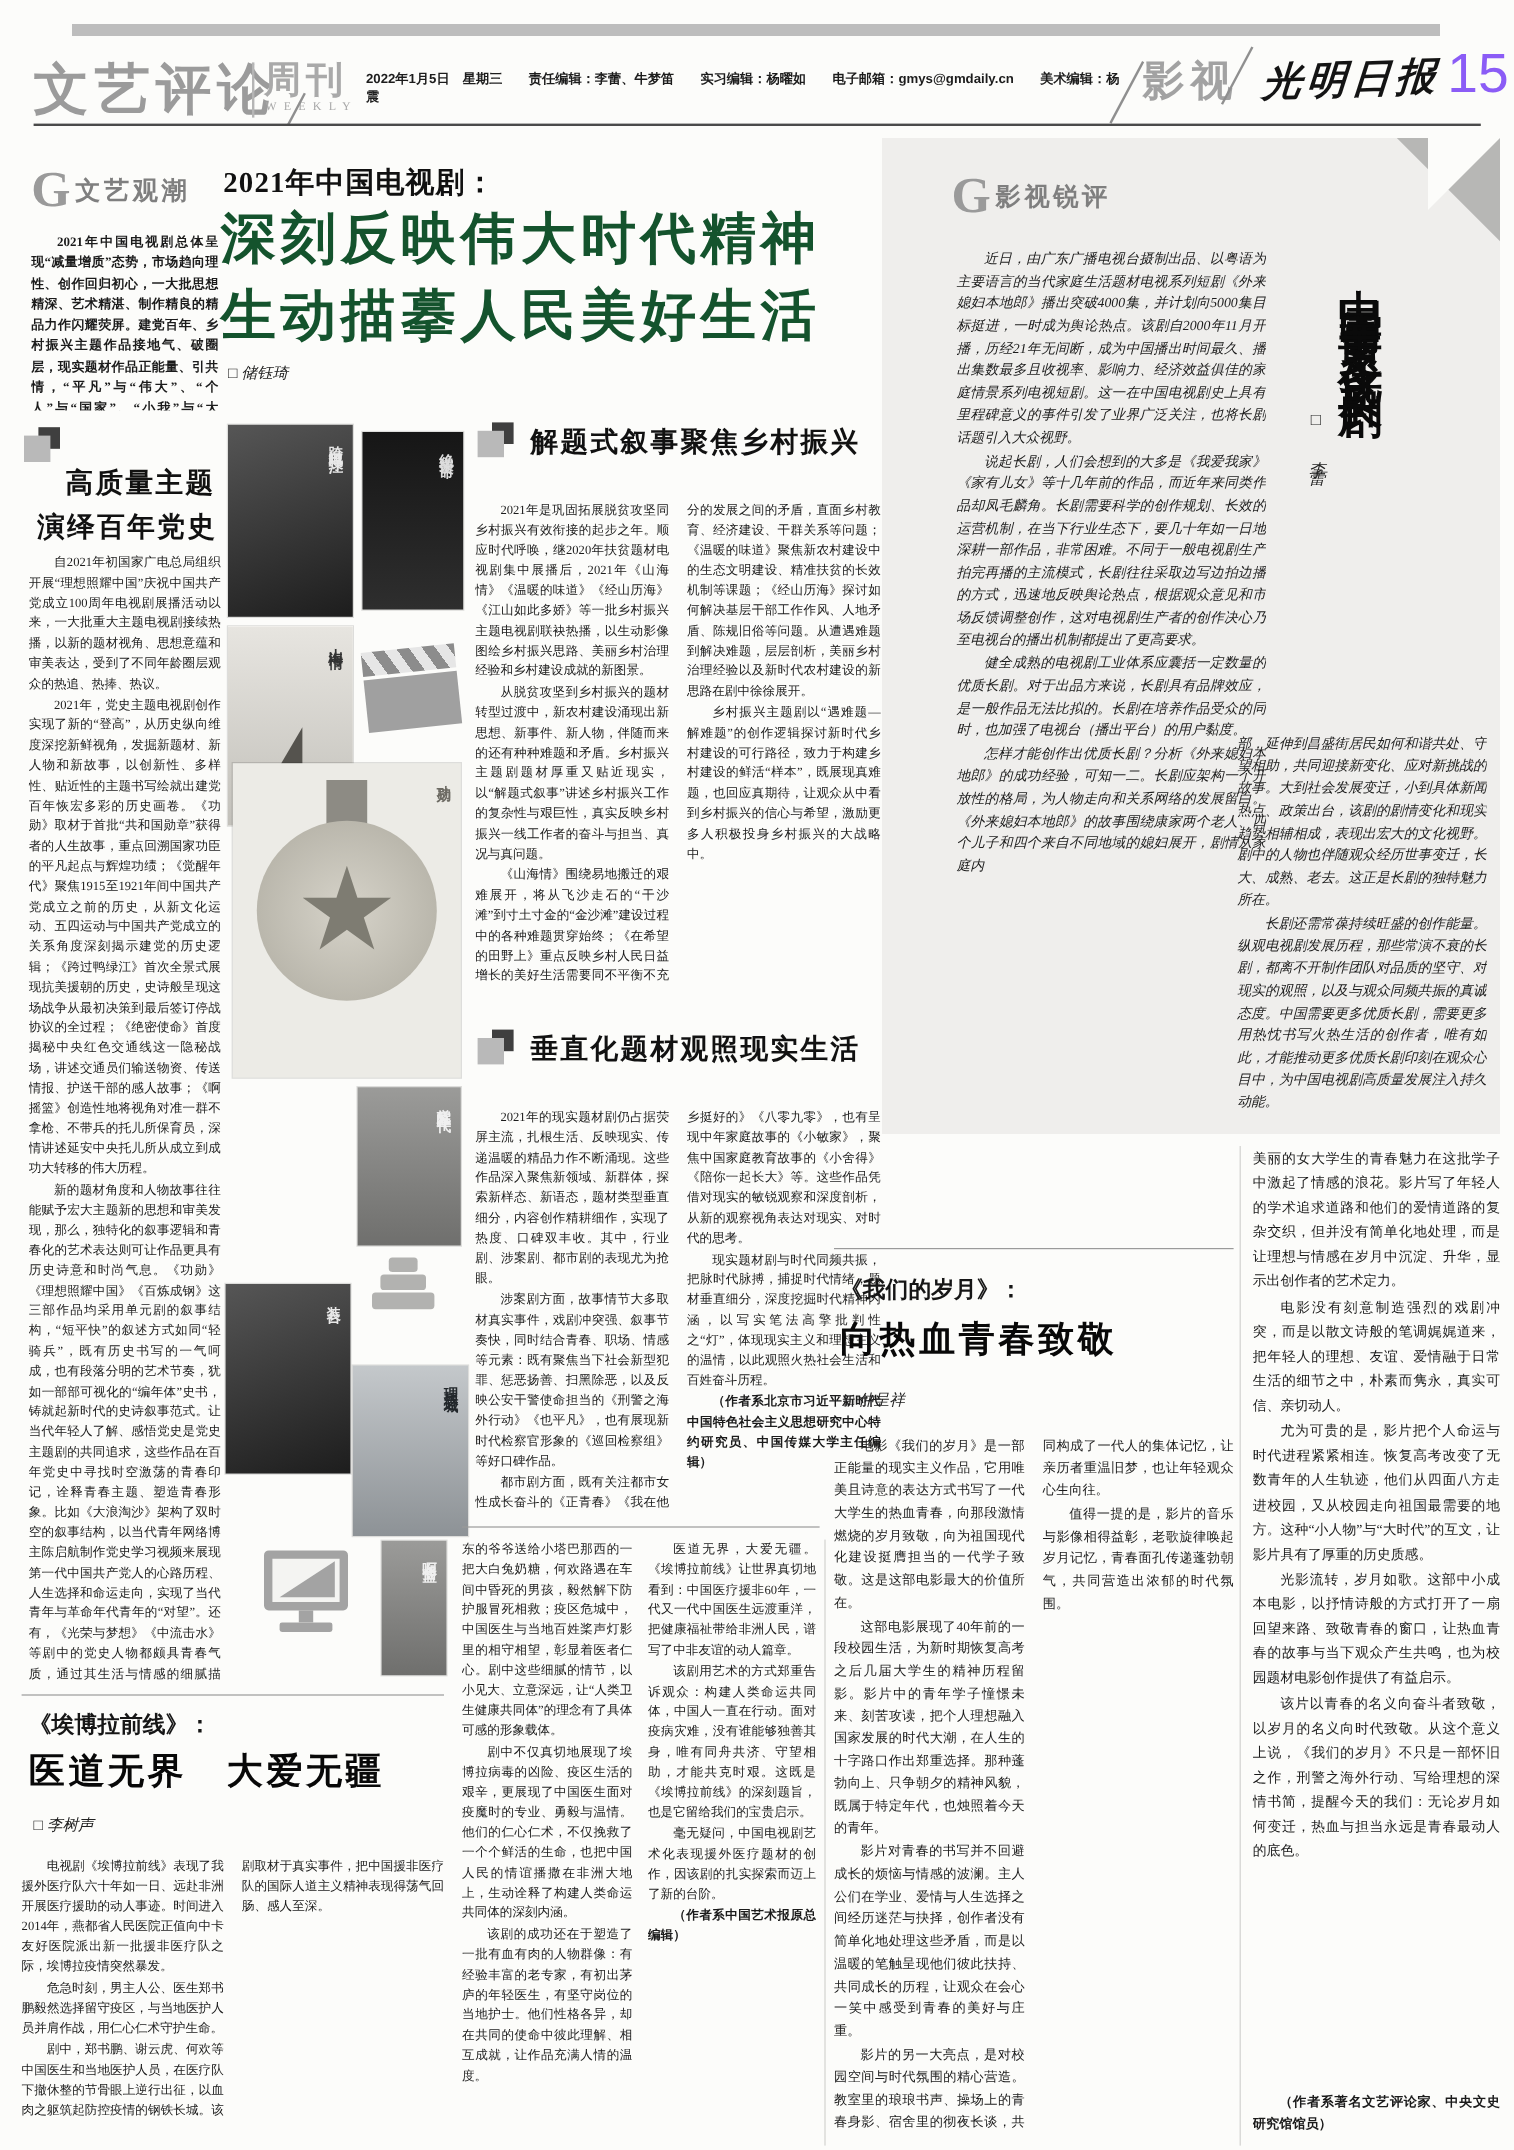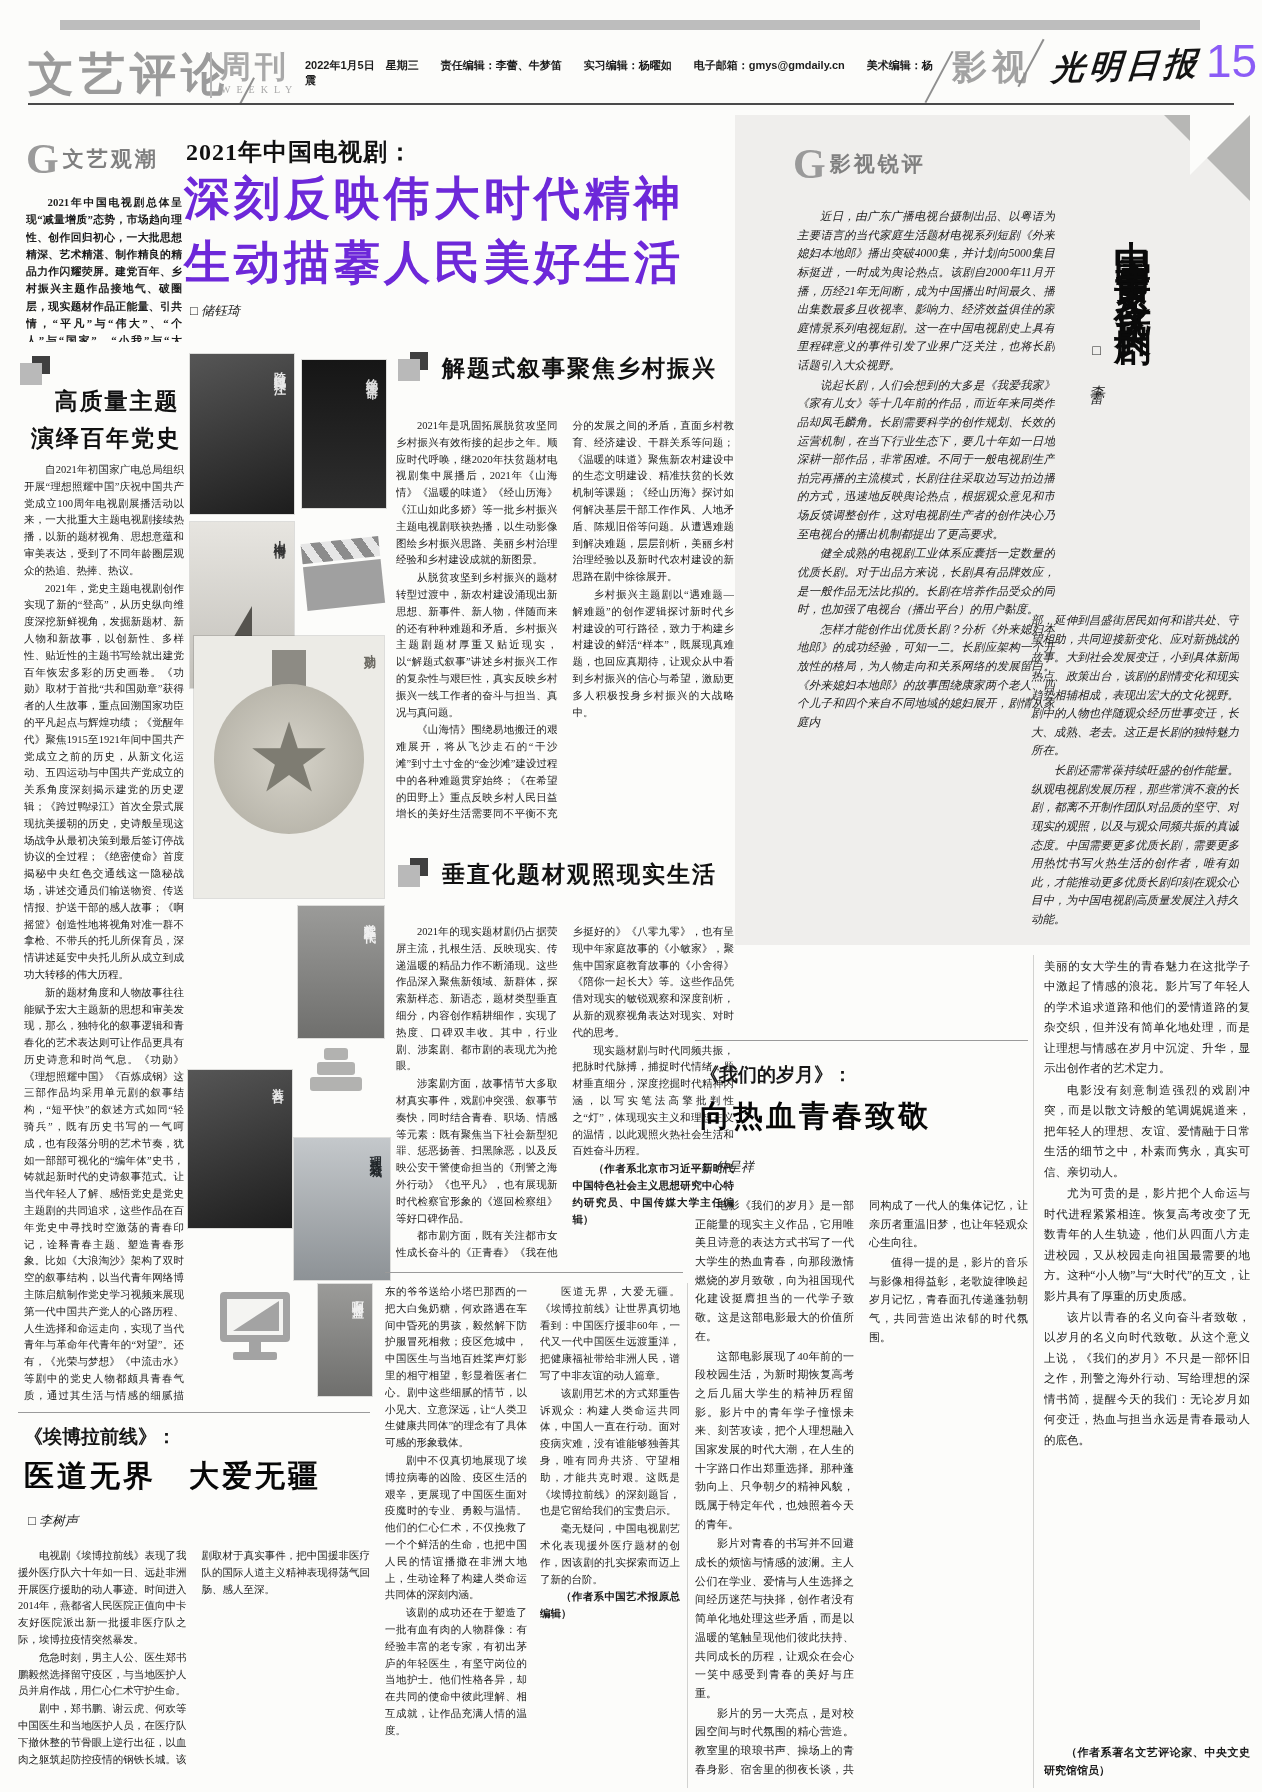--- a/index.html
+++ b/index.html
@@ -37,21 +37,21 @@
   
   .badge { display:flex; align-items:center; }
   .badge .g { font-size:42px; font-weight:900; color:#9a9a9a; line-height:1;
               font-family:"Liberation Serif",serif; margin-right:4px; }
   .badge .lbl { font-size:21px; font-weight:bold; color:#7f7f7f; letter-spacing:3px;text-align:right; }
   .sqbul { position:relative; width:30px; height:30px; display:inline-block; }
   .sqbul .b2 { position:absolute; left:12px; top:0; width:18px; height:18px; background:#3f3f3f; }
   .sqbul .b1 { position:absolute; left:0; top:7px; width:22px; height:22px; background:#b9b9b9; }
   .sec-head { font-size:23px; font-weight:900; letter-spacing:2px; color:#111; }
   .kicker { font-size:24px; font-weight:bold; letter-spacing:1px; color:#111; }
-  .big-title { font-size:46px; font-weight:900; letter-spacing:4px; color:#6d28d9; line-height:1.35; }
+  .big-title { font-size:46px; font-weight:900; letter-spacing:4px; color:#14532d; line-height:1.35; }
   .mid-title { font-size:30px; font-weight:900; letter-spacing:3px; color:#080808; }
   .mid-kicker { font-size:19px; font-weight:bold; color:#161616; }
 
   
   .panel { background:#efeeec; }
   .fold-dark { width:0; height:0; border-top:86px solid #b7b7b5; border-left:86px solid transparent; }
   .fold-white { width:0; height:0; border-top:60px solid #fcfcfa; border-right:60px solid transparent; }
   .vtitle { writing-mode:vertical-rl; font-size:37px; font-weight:900; letter-spacing:10px; color:#0a0a0a; }
   .vbyline { writing-mode:vertical-rl; font-size:14px; font-style:italic; letter-spacing:6px; color:#222; }
   .ruiping-text { font-size:11.5px; line-height:1.62; }
@@ -261,17 +261,18 @@
     <p>电影《我们的岁月》是一部正能量的现实主义作品，它用唯美且诗意的表达方式书写了一代大学生的热血青春，向那段激情燃烧的岁月致敬，向为祖国现代化建设挺膺担当的一代学子致敬。这是这部电影最大的价值所在。</p>
     <p>这部电影展现了40年前的一段校园生活，为新时期恢复高考之后几届大学生的精神历程留影。影片中的青年学子憧憬未来、刻苦攻读，把个人理想融入国家发展的时代大潮，在人生的十字路口作出郑重选择。那种蓬勃向上、只争朝夕的精神风貌，既属于特定年代，也烛照着今天的青年。</p>
     <p>影片对青春的书写并不回避成长的烦恼与情感的波澜。主人公们在学业、爱情与人生选择之间经历迷茫与抉择，创作者没有简单化地处理这些矛盾，而是以温暖的笔触呈现他们彼此扶持、共同成长的历程，让观众在会心一笑中感受到青春的美好与庄重。</p>
     <p>影片的另一大亮点，是对校园空间与时代氛围的精心营造。教室里的琅琅书声、操场上的青春身影、宿舍里的彻夜长谈，共同构成了一代人的集体记忆，让亲历者重温旧梦，也让年轻观众心生向往。</p>
     <p>值得一提的是，影片的音乐与影像相得益彰，老歌旋律唤起岁月记忆，青春面孔传递蓬勃朝气，共同营造出浓郁的时代氛围。</p>
   </div>
   <div class="abs body-text" style="left:1044px;top:956px;width:206px;height:776px;font-size:11.5px;line-height:1.78;">
     <p style="text-indent:0;">美丽的女大学生的青春魅力在这批学子中激起了情感的浪花。影片写了年轻人的学术追求道路和他们的爱情道路的复杂交织，但并没有简单化地处理，而是让理想与情感在岁月中沉淀、升华，显示出创作者的艺术定力。</p>
     <p>电影没有刻意制造强烈的戏剧冲突，而是以散文诗般的笔调娓娓道来，把年轻人的理想、友谊、爱情融于日常生活的细节之中，朴素而隽永，真实可信、亲切动人。</p>
     <p>尤为可贵的是，影片把个人命运与时代进程紧紧相连。恢复高考改变了无数青年的人生轨迹，他们从四面八方走进校园，又从校园走向祖国最需要的地方。这种“小人物”与“大时代”的互文，让影片具有了厚重的历史质感。</p>
+    <p>光影流转，岁月如歌。这部中小成本电影，以抒情诗般的方式打开了一扇回望来路、致敬青春的窗口，让热血青春的故事与当下观众产生共鸣，也为校园题材电影创作提供了有益启示。</p>
     <p>该片以青春的名义向奋斗者致敬，以岁月的名义向时代致敬。从这个意义上说，《我们的岁月》不只是一部怀旧之作，刑警之海外行动、写给理想的深情书简，提醒今天的我们：无论岁月如何变迁，热血与担当永远是青春最动人的底色。</p>
   </div>
   <div class="abs body-text attrib" style="left:1044px;top:1744px;width:206px;font-size:11px;">（作者系著名文艺评论家、中央文史研究馆馆员）</div>
 
 </div>
 
 </body></html>

